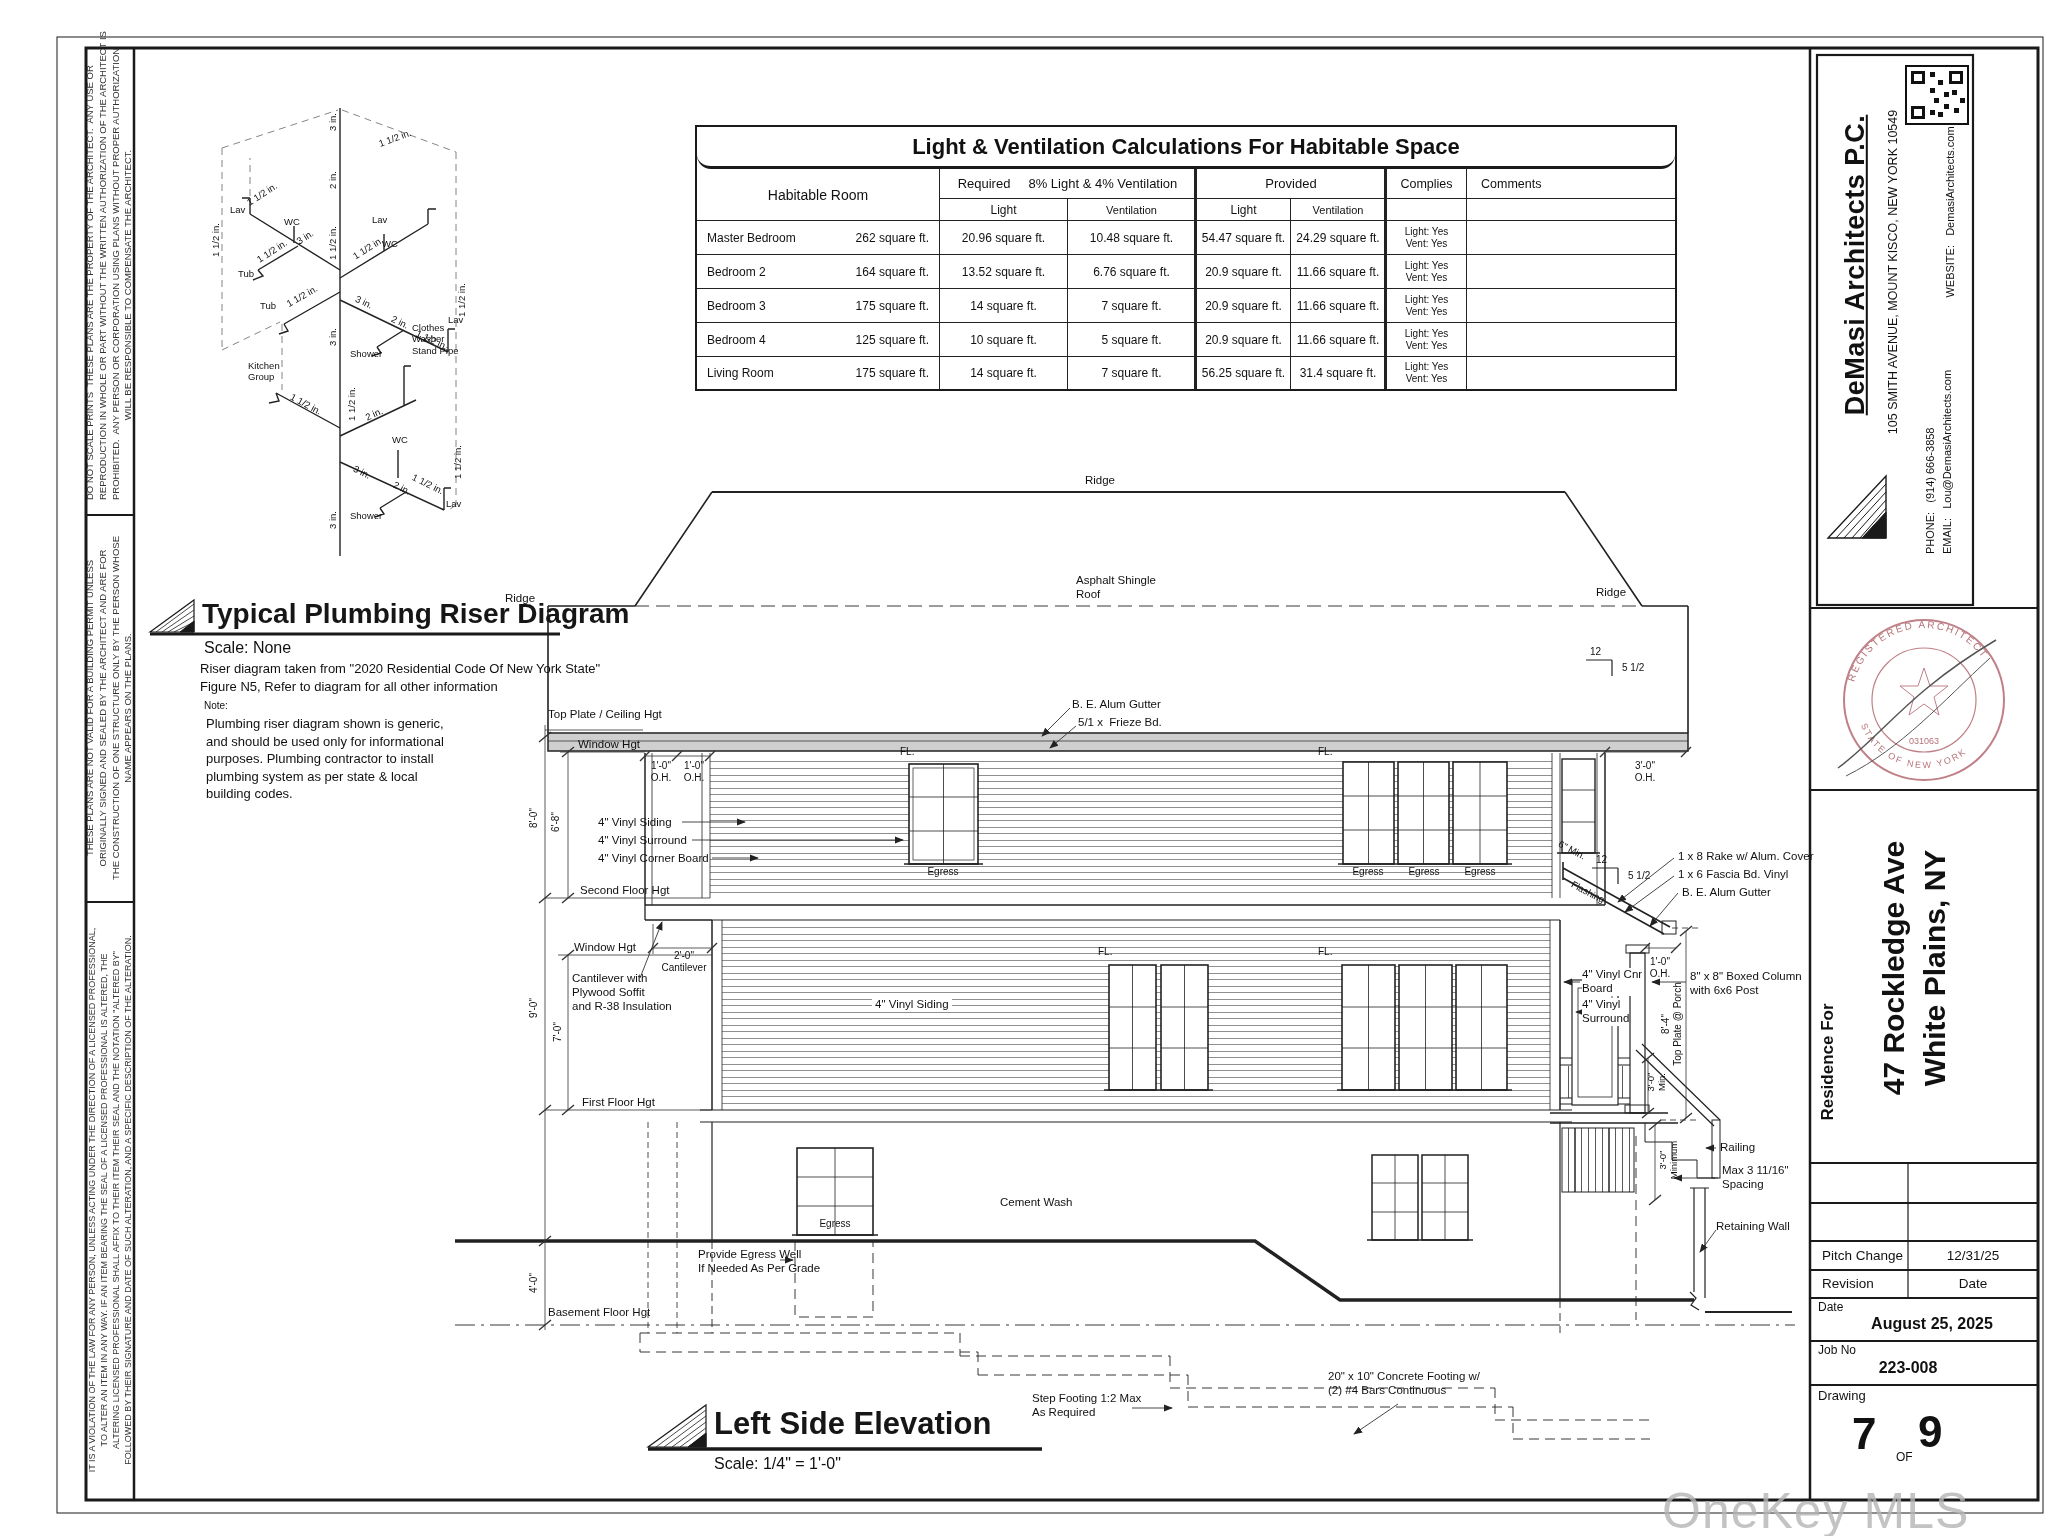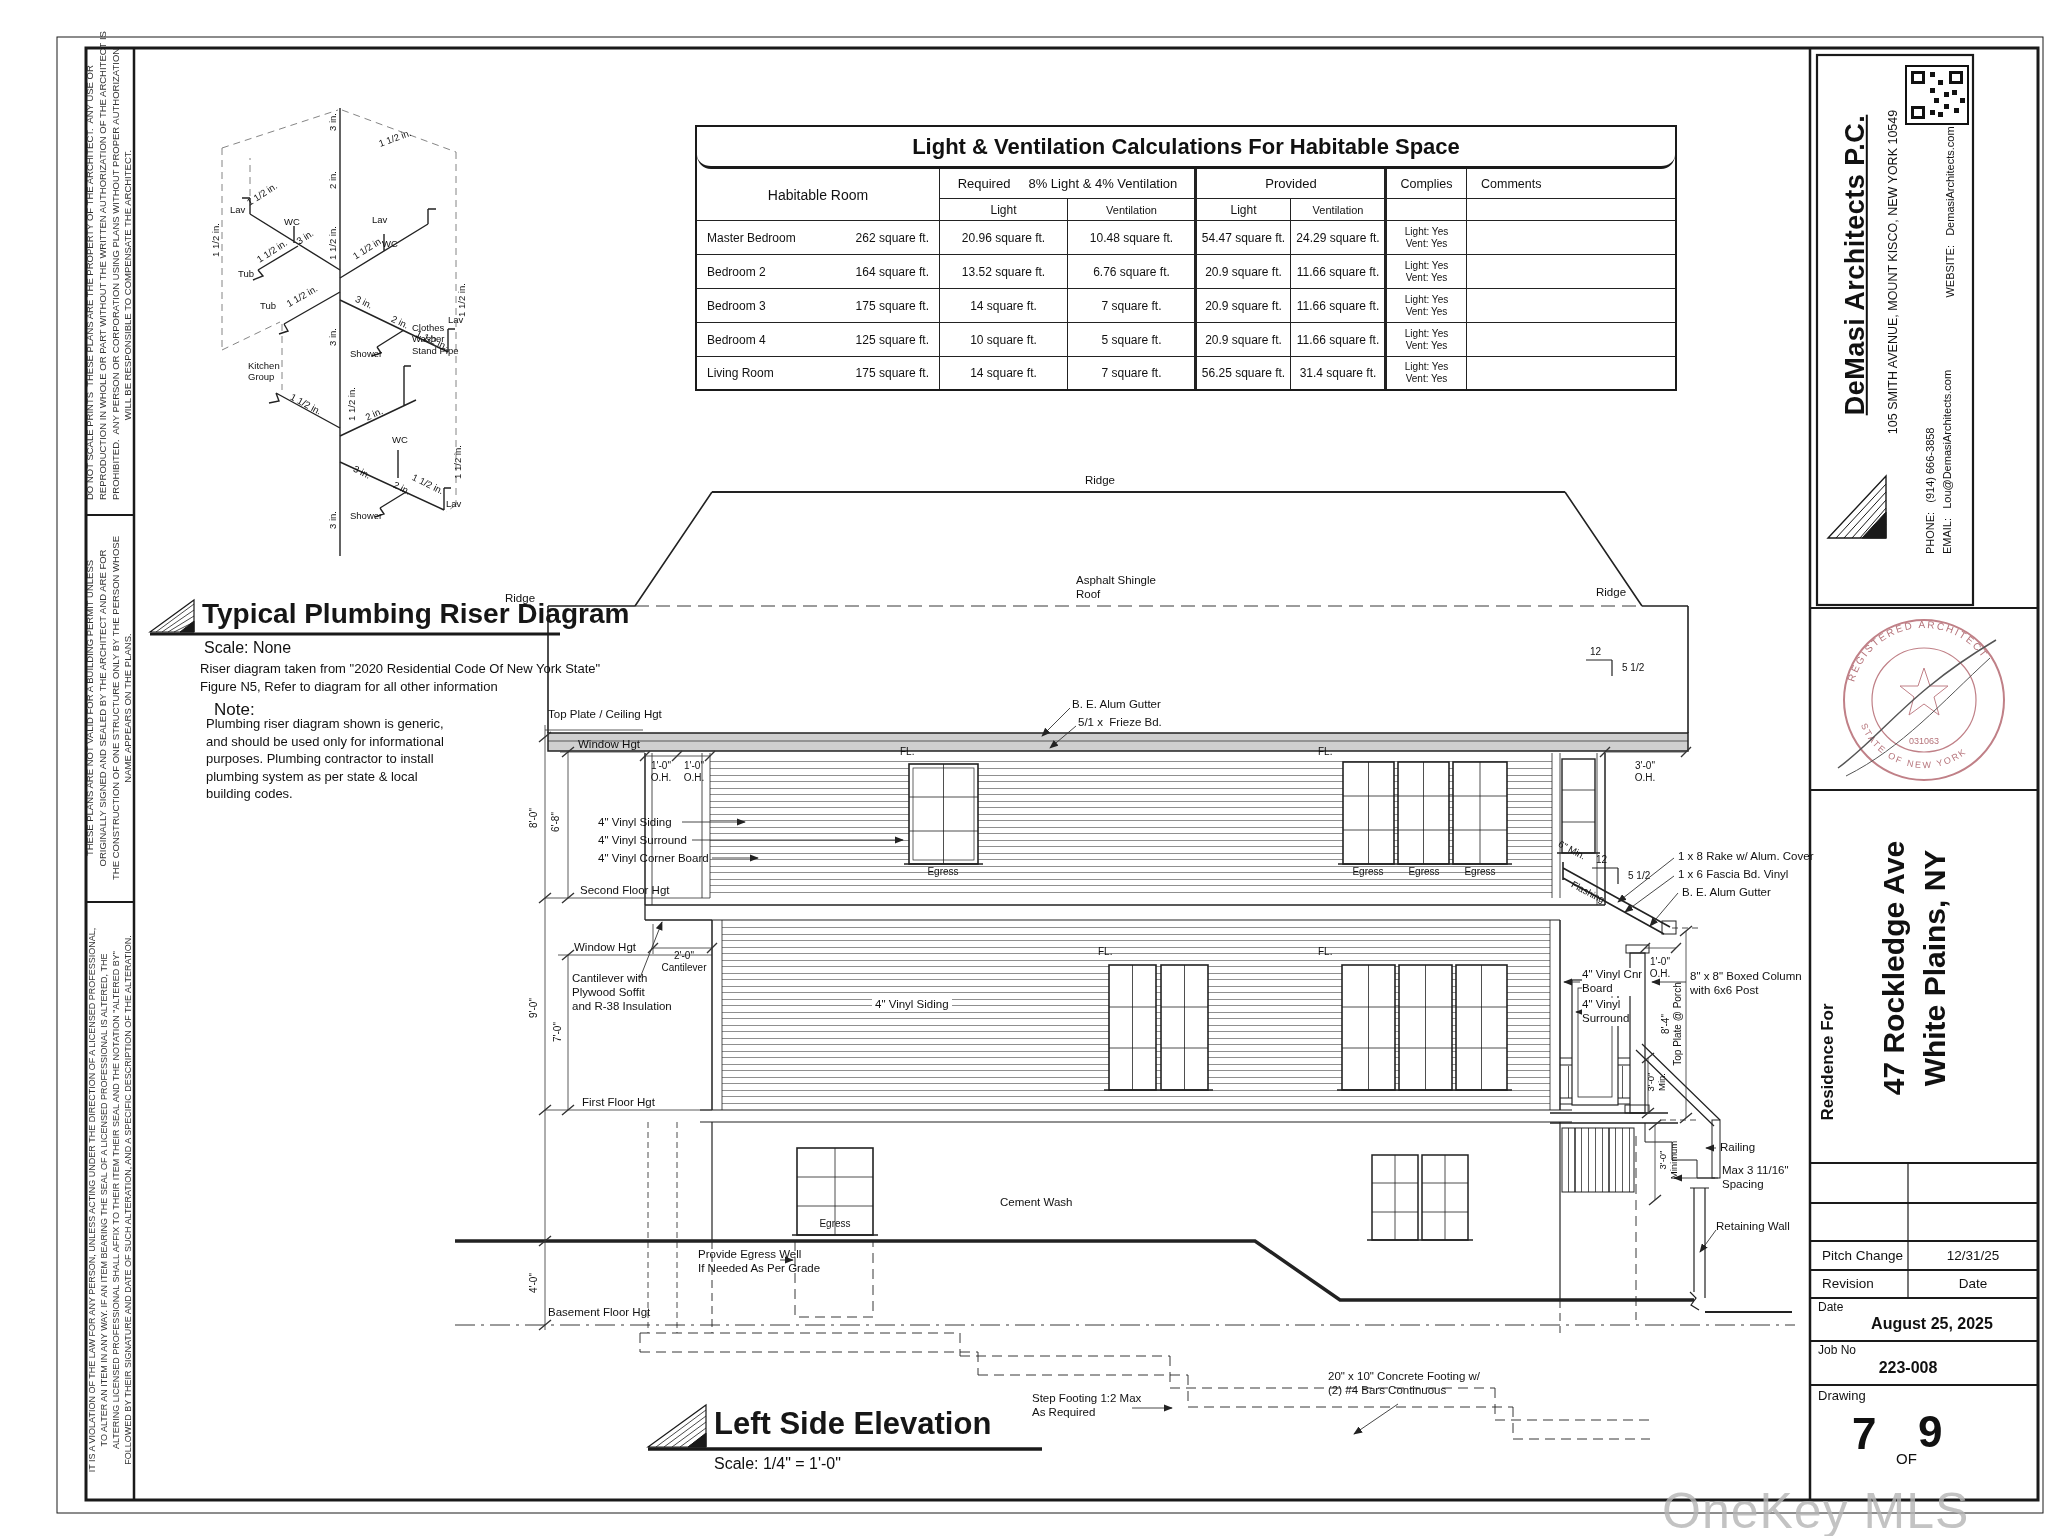--- a/index.html
+++ b/index.html
@@ -394,21 +394,21 @@
   <div class="lbl xs" style="left:350px;top:510px;">Shower</div>
   <div class="lbl xs cc" style="left:428px;top:484px;transform:translate(-50%,-50%) rotate(26deg);">1 1/2 in.</div>
   <div class="lbl xs" style="left:446px;top:498px;">Lav</div>
   <div class="lbl xs rr" style="left:458px;top:462px;">1 1/2 in.</div>
   <div class="lbl xs rr" style="left:333px;top:520px;">3 in.</div>
 
   <div class="heading" style="left:202px;top:598px;font-size:28px;">Typical Plumbing Riser Diagram</div>
   <div class="lbl" style="left:204px;top:638px;font-size:16px;">Scale: None</div>
   <div class="lbl" style="left:200px;top:660px;font-size:13px;line-height:1.35;">Riser diagram taken from "2020 Residential Code Of New York State"
 Figure N5, Refer to diagram for all other information</div>
-  <div class="lbl" style="left:214px;top:700px;font-size:17px;">Note:</div>
+  <div class="lbl" style="left:204px;top:700px;font-size:10px;">Note:</div>
   <div class="lbl" style="left:206px;top:715px;font-size:13px;line-height:1.35;">Plumbing riser diagram shown is generic,
 and should be used only for informational
 purposes. Plumbing contractor to install
 plumbing system as per state &amp; local
 building codes.</div>
 
   <div class="lbl" style="left:548px;top:708px;">Top Plate / Ceiling Hgt</div>
   <div class="lbl" style="left:578px;top:738px;">Window Hgt</div>
   <div class="lbl sm cc" style="left:661px;top:772px;">1'-0"
 O.H.</div>
@@ -503,17 +503,17 @@
   <div class="lbl" style="left:1822px;top:1248px;font-size:13.5px;">Pitch Change</div>
   <div class="lbl cc" style="left:1973px;top:1256px;font-size:13.5px;">12/31/25</div>
   <div class="lbl" style="left:1822px;top:1276px;font-size:13.5px;">Revision</div>
   <div class="lbl cc" style="left:1973px;top:1284px;font-size:13.5px;">Date</div>
   <div class="lbl" style="left:1818px;top:1300px;font-size:12px;">Date</div>
   <div class="lbl b cc" style="left:1932px;top:1324px;font-size:16px;">August 25, 2025</div>
   <div class="lbl" style="left:1818px;top:1343px;font-size:12px;">Job No</div>
   <div class="lbl b cc" style="left:1908px;top:1368px;font-size:16px;">223-008</div>
   <div class="lbl" style="left:1818px;top:1388px;font-size:13px;">Drawing</div>
   <div class="lbl b" style="left:1852px;top:1408px;font-size:44px;">7</div>
-  <div class="lbl" style="left:1896px;top:1450px;font-size:15px;">OF</div>
+  <div class="lbl" style="left:1896px;top:1450px;font-size:12px;">OF</div>
   <div class="lbl b" style="left:1918px;top:1406px;font-size:44px;">9</div>
 
   <div class="watermark" style="left:1662px;top:1482px;">OneKey MLS</div>
 </div>
 
 </body></html>

